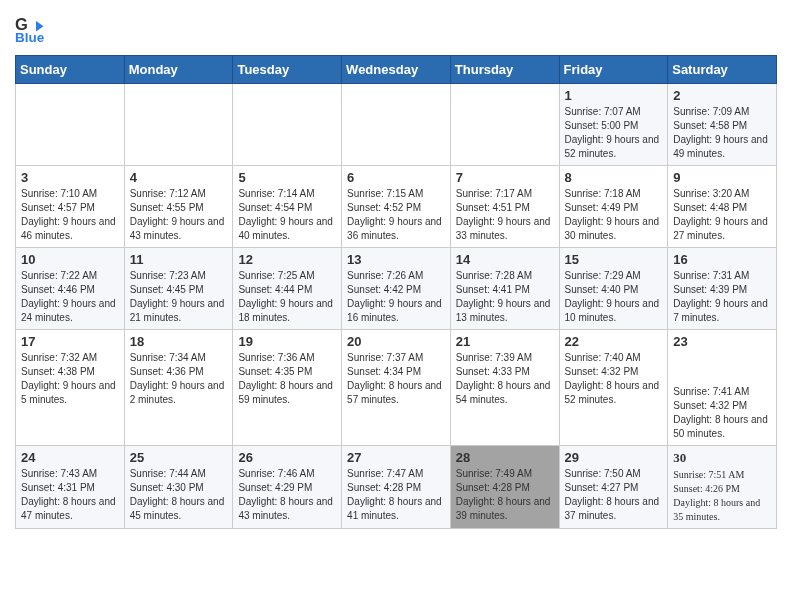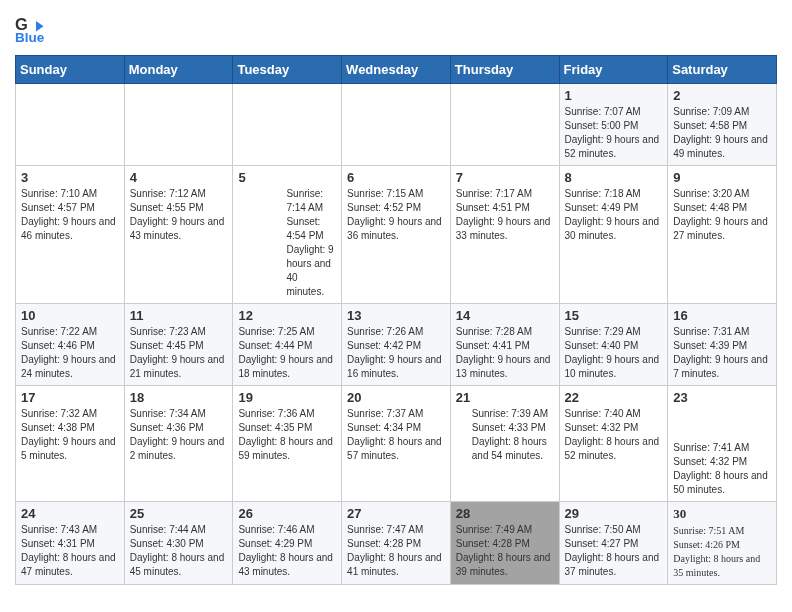--- a/index.html
+++ b/index.html
@@ -116,21 +116,21 @@
 Daylight: 9 hours and 46 minutes.</div>
           </td>
           <td style="background: rgb(255, 255, 255);">
             <span class="day-num">4</span>
             <div class="day-info" style="white-space: pre-line;">Sunrise: 7:12 AM
 Sunset: 4:55 PM
 Daylight: 9 hours and 43 minutes.</div>
           </td>
           <td style="background: rgb(255, 255, 255);">
             <span class="day-num">5</span>
-            <div class="day-info" style="white-space: pre-line; margin-left: 48px;">Sunrise: 7:14 AM
+            <div class="day-info" style="white-space: pre-line;">Sunrise: 7:14 AM
 Sunset: 4:54 PM
 Daylight: 9 hours and 40 minutes.</div>
           </td>
           <td style="background: rgb(255, 255, 255);">
             <span class="day-num">6</span>
             <div class="day-info" style="white-space: pre-line;">Sunrise: 7:15 AM
 Sunset: 4:52 PM
 Daylight: 9 hours and 36 minutes.</div>
           </td>
           <td style="background: rgb(255, 255, 255);">
@@ -216,21 +216,21 @@
 Daylight: 8 hours and 59 minutes.</div>
           </td>
           <td style="background: rgb(255, 255, 255);">
             <span class="day-num">20</span>
             <div class="day-info" style="white-space: pre-line;">Sunrise: 7:37 AM
 Sunset: 4:34 PM
 Daylight: 8 hours and 57 minutes.</div>
           </td>
           <td style="background: rgb(255, 255, 255);">
             <span class="day-num">21</span>
-            <div class="day-info" style="white-space: pre-line; margin-left: 16px;">Sunrise: 7:39 AM
+            <div class="day-info" style="white-space: pre-line;">Sunrise: 7:39 AM
 Sunset: 4:33 PM
 Daylight: 8 hours and 54 minutes.</div>
           </td>
           <td style="background: rgb(255, 255, 255);">
             <span class="day-num">22</span>
             <div class="day-info" style="white-space: pre-line;">Sunrise: 7:40 AM
 Sunset: 4:32 PM
 Daylight: 8 hours and 52 minutes.</div>
           </td>
           <td style="background: rgb(255, 255, 255);">

